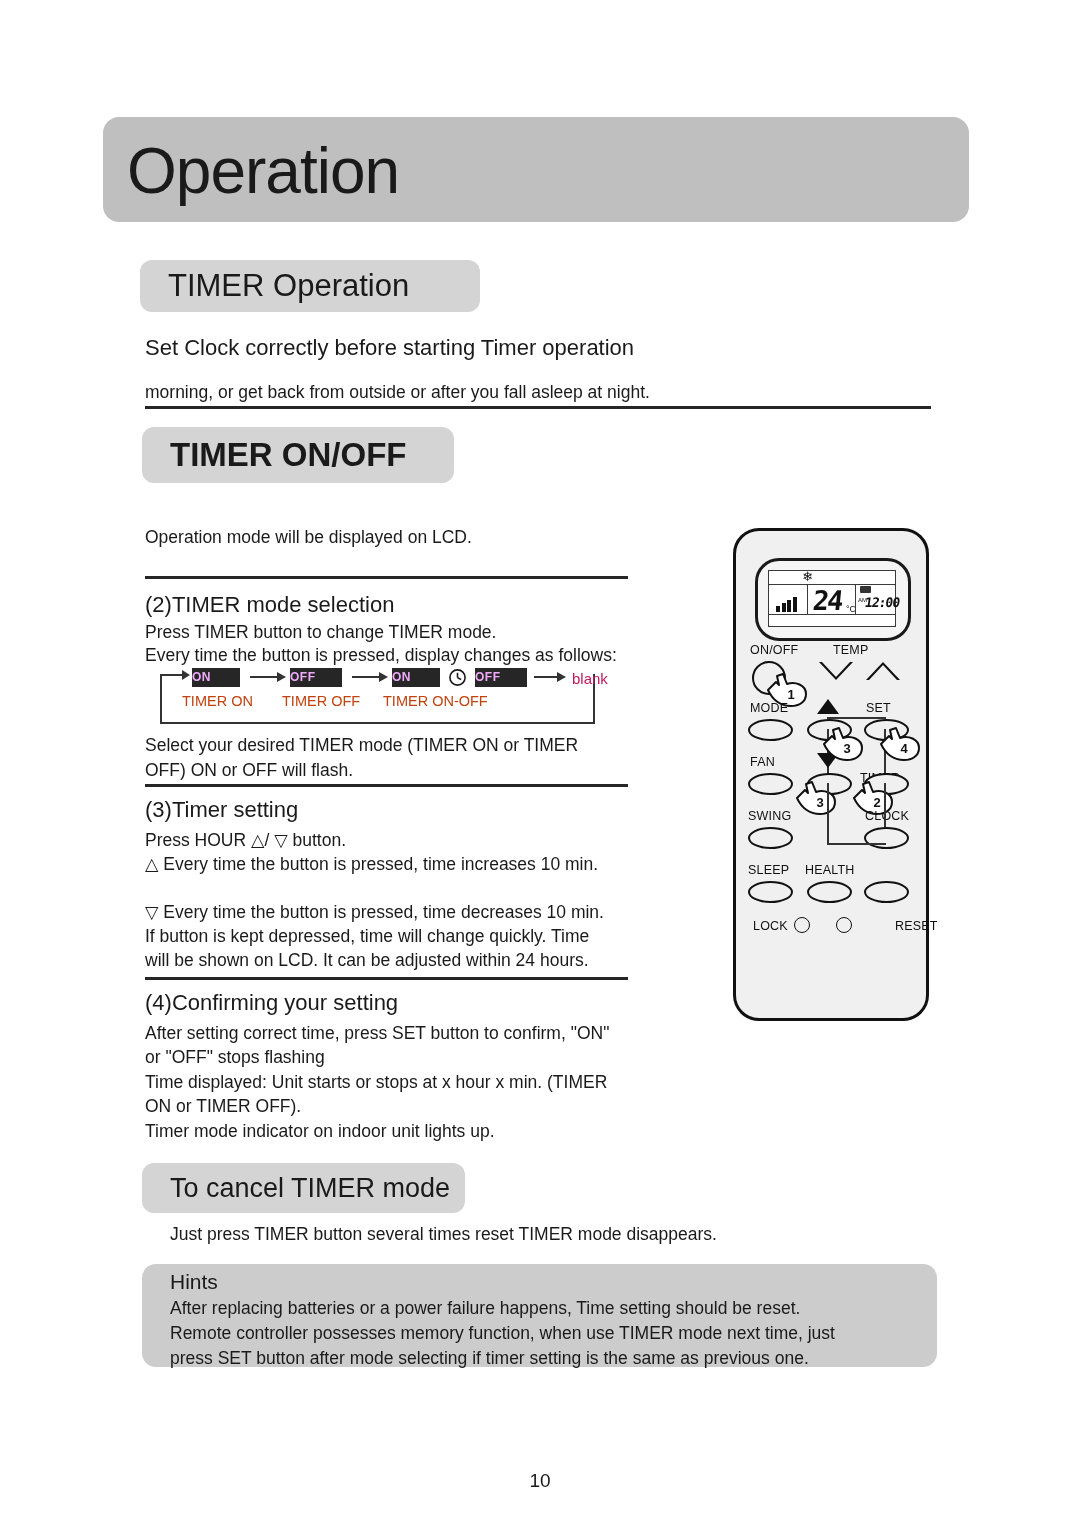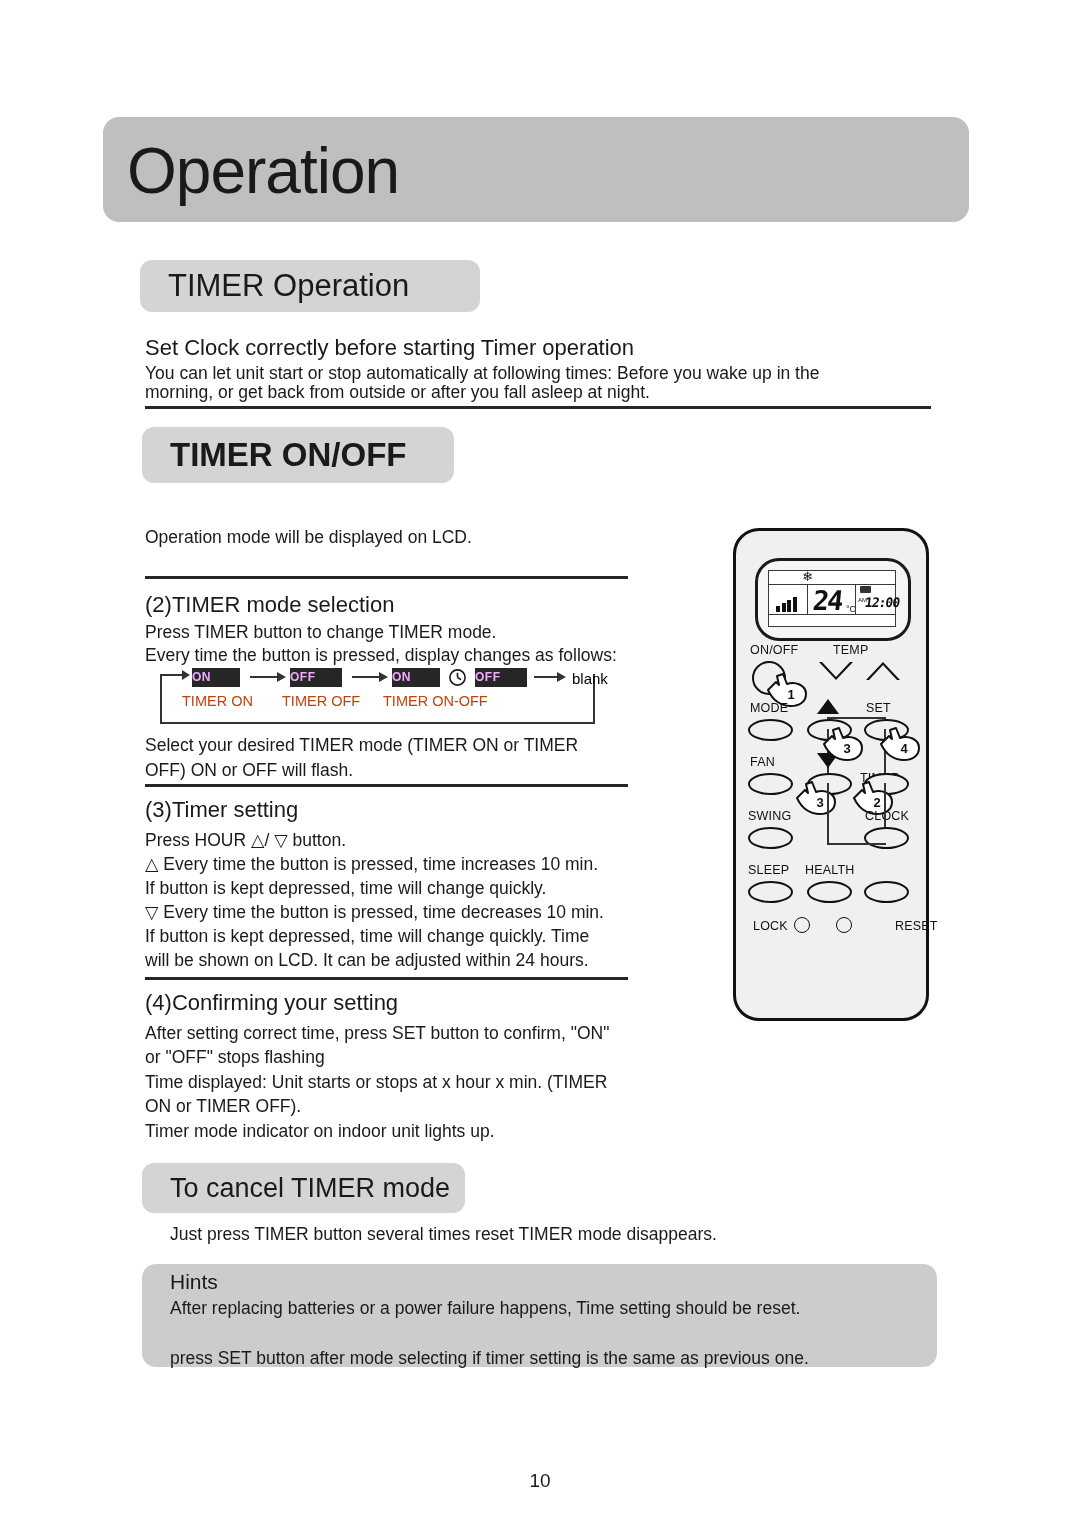--- a/index.html
+++ b/index.html
@@ -48,21 +48,21 @@
   .rule{position:absolute;background:#262626;}
 
   
   #flow{position:absolute;left:160px;top:668px;width:437px;height:58px;}
   .tag{
     position:absolute;background:#262626;color:#f0abfc;
     font-size:12px;font-weight:bold;text-align:left;
     letter-spacing:.5px;
   }
   .flow-label{position:absolute;font-size:14.5px;color:#c2410c;white-space:nowrap;}
-  .flow-blank{position:absolute;font-size:15px;color:#000000;}
+  .flow-blank{position:absolute;font-size:15px;color:#be185d;}
 
   
   #hints-box{
     position:absolute;left:142px;top:1264px;width:795px;height:103px;
     background:#cccccc;border-radius:14px;
   }
   #hints-title{position:absolute;left:170px;top:1270px;font-size:21px;}
   .hint-line{position:absolute;left:170px;font-size:17.5px;white-space:nowrap;}
 
   
@@ -126,21 +126,20 @@
 
   <div class="chapter-bar"></div>
   <div class="chapter-title">Operation</div>
 
   <div class="pill" id="pill-timer-op">
     <span>TIMER Operation</span>
   </div>
 
   <div class="t sub-head" style="left:145px;top:335px;">Set Clock correctly before starting Timer operation</div>
 
-  <div class="t body" style="left:145px;top:361px;">You can let unit start or stop automatically at following times: Before you wake up in the</div>
   <div class="t body" style="left:145px;top:380px;">morning, or get back from outside or after you fall asleep at night.</div>
 
   <div class="rule" style="left:145px;top:406px;width:786px;height:2.5px;"></div>
 
   <div class="pill" id="pill-timer-onoff">
     <span>TIMER ON/OFF</span>
   </div>
 
   <div class="t body" style="left:145px;top:525px;">Operation mode will be displayed on LCD.</div>
 
@@ -192,21 +191,20 @@
   </div>
 
   <div class="t body" style="left:145px;top:733px;">Select your desired TIMER mode (TIMER ON or TIMER</div>
   <div class="t body" style="left:145px;top:758px;">OFF) ON or OFF will flash.</div>
 
   <div class="rule" style="left:145px;top:784px;width:483px;height:2.5px;"></div>
 
   <div class="t numhead" style="left:145px;top:797px;">(3)Timer setting</div>
   <div class="t body" style="left:145px;top:828px;">Press HOUR △/ ▽ button.</div>
   <div class="t body" style="left:145px;top:852px;">△ Every time the button is pressed, time increases 10 min.</div>
-  <div class="t body" style="left:145px;top:876px;">If button is kept depressed, time will change quickly.</div>
   <div class="t body" style="left:145px;top:900px;">▽ Every time the button is pressed, time decreases 10 min.</div>
   <div class="t body" style="left:145px;top:924px;">If button is kept depressed, time will change quickly. Time</div>
   <div class="t body" style="left:145px;top:948px;">will be shown on LCD. It can be adjusted within 24 hours.</div>
 
   <div class="rule" style="left:145px;top:977px;width:483px;height:2.5px;"></div>
 
   <div class="t numhead" style="left:145px;top:990px;">(4)Confirming your setting</div>
   <div class="t body" style="left:145px;top:1021px;"> After setting correct time, press SET button to confirm, "ON"</div>
   <div class="t body" style="left:145px;top:1045px;">or "OFF" stops flashing</div>
   <div class="t body" style="left:145px;top:1070px;">Time displayed: Unit starts or stops at x hour x min. (TIMER</div>
@@ -215,20 +213,21 @@
 
   <div class="pill" id="pill-cancel">
     <span>To cancel TIMER mode</span>
   </div>
 
   <div class="t body" style="left:170px;top:1222px;">Just press TIMER button several times reset TIMER mode disappears.</div>
 
   <div id="hints-box"></div>
   <div id="hints-title">Hints</div>
   <div class="hint-line" style="top:1298px;">After replacing batteries or a power failure happens, Time setting should be reset.</div>
+  <div class="hint-line" style="top:1323px;">Remote controller possesses memory function, when use TIMER mode next time, just</div>
   <div class="hint-line" style="top:1348px;">press SET button after mode selecting if timer setting is the same as previous one.</div>
 
   <div id="page-no">10</div>
 
   <div id="remote">
 
     <div id="lcd-frame">
       <div id="lcd-inner">
         <div id="lcd-toprow">
           <div id="snowflake">❄</div>

